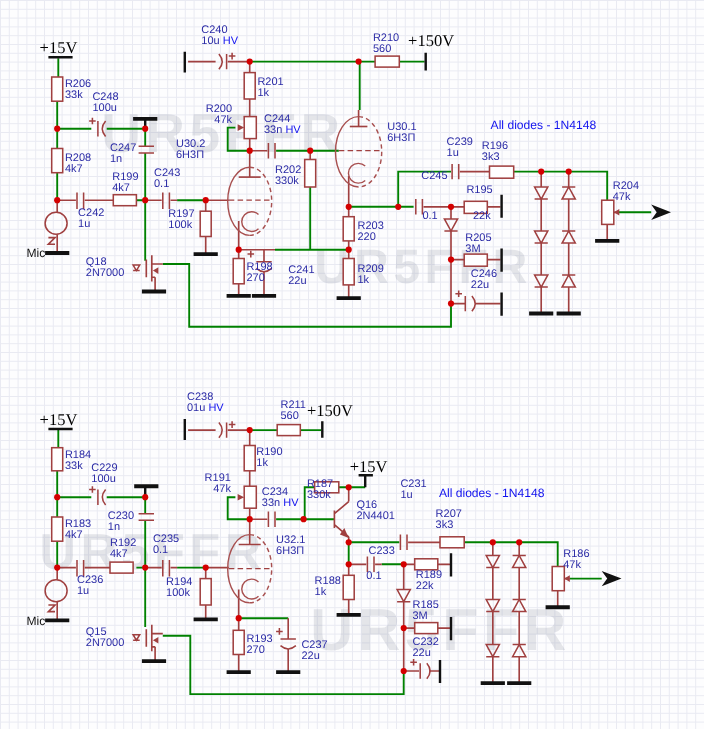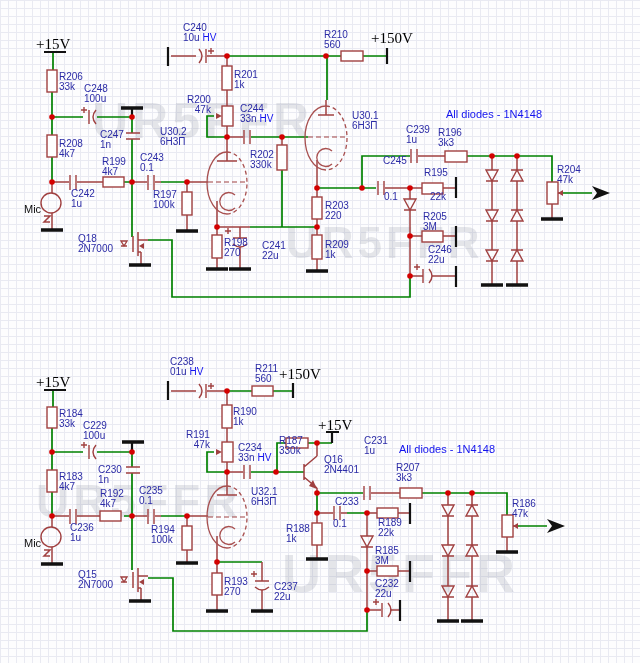--- a/index.html
+++ b/index.html
@@ -7,21 +7,21 @@
     background-color:#fdfdfe;
     background-image:linear-gradient(to right,#e9eaf2 1px,transparent 1px),
                      linear-gradient(to bottom,#e9eaf2 1px,transparent 1px);
     background-size:8px 8px;
     font-family:"Liberation Sans",sans-serif;}
   svg{position:absolute;left:0;top:0;}
   .lbl{position:absolute;font:10px/10px "Liberation Sans",sans-serif;color:#2b2ba6;white-space:nowrap;}
   .hv{color:#1212ee;}
   .note{position:absolute;font:11px/11px "Liberation Sans",sans-serif;color:#1212ee;white-space:nowrap;text-align:center;}
   .pw{position:absolute;font:15px/15px "Liberation Serif",serif;color:#000;white-space:nowrap;}
-  .blk{position:absolute;font:11px/11px "Liberation Sans",sans-serif;color:#111;white-space:nowrap;}
+  .blk{position:absolute;font:11px/11px "Liberation Sans",sans-serif;color:#111;white-space:nowrap;margin-top:22px;}
   .wm{position:absolute;font:bold 50px/50px "Liberation Sans",sans-serif;color:#8d93a2;opacity:.22;letter-spacing:4px;}
   
   .w{stroke:#008100;stroke-width:1.7;fill:none;}
   .pin{stroke:#a04040;stroke-width:1.5;fill:none;}
   .cmp{stroke:#a04040;stroke-width:1.4;fill:#fff;}
   .cmp2{stroke:#a04040;stroke-width:1.4;fill:none;}
   .tube{stroke:#a85050;stroke-width:1.3;fill:none;}
   .tubed{stroke:#a85050;stroke-width:1.3;fill:none;stroke-dasharray:4 3;}
   .grid{stroke:#a04040;stroke-width:1.2;fill:none;stroke-dasharray:5 3;}
   .blkk{stroke:#111;stroke-width:3.5;fill:none;}
@@ -364,21 +364,21 @@
       <circle class="dot" cx="367" cy="571" r="2.8"></circle>
         <circle class="dot" cx="367" cy="610" r="2.8"></circle>
       <circle class="dot" cx="217" cy="562" r="2.8"></circle>
         <circle class="dot" cx="448" cy="493" r="2.8"></circle>
       <circle class="dot" cx="472" cy="493" r="2.8"></circle>
     </g>
   </svg>
 
   <div class="pw" style="left:36px;top:37px">+15V</div>
   <div class="lbl" style="left:183px;top:23px"><span>C240</span><br><span>10u</span> <span class="hv">HV</span></div>
-  <div class="lbl" style="left:324px;top:30px"><span>R210</span><br><span>560</span></div>
+  <div class="lbl" style="left:339px;top:30px"><span>R210</span><br><span>560</span></div>
   <div class="pw" style="left:371px;top:31px">+150V</div>
   <div class="lbl" style="left:59px;top:72px"><span>R206</span><br><span>33k</span></div>
   <div class="lbl" style="left:84px;top:84px"><span>C248</span><br><span>100u</span></div>
   <div class="lbl" style="left:234px;top:70px"><span>R201</span><br><span>1k</span></div>
   <div class="lbl" style="left:187px;top:95px;text-align:right"><span>R200</span><br><span>47k</span></div>
   <div class="lbl" style="left:59px;top:139px"><span>R208</span><br><span>4k7</span></div>
   <div class="lbl" style="left:100px;top:130px"><span>C247</span><br><span>1n</span></div>
   <div class="lbl" style="left:160px;top:127px"><span>U30.2</span><br><span>6Н3П</span></div>
   <div class="lbl" style="left:240px;top:104px"><span>C244</span><br><span>33n</span> <span class="hv">HV</span></div>
   <div class="lbl" style="left:352px;top:111px"><span>U30.1</span><br><span>6Н3П</span></div>

